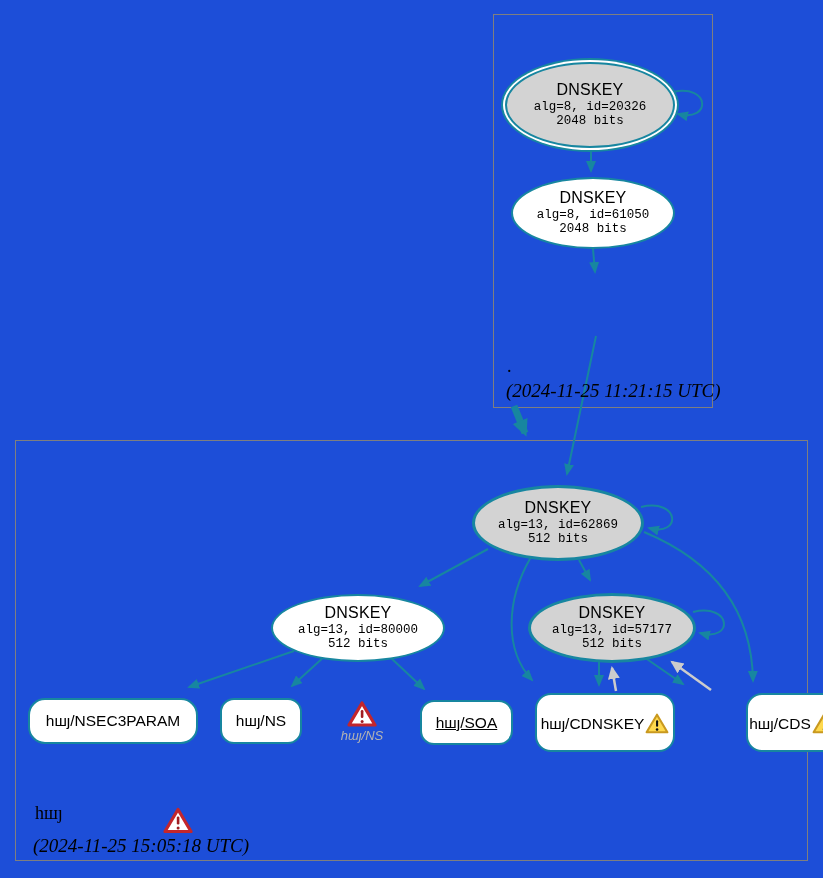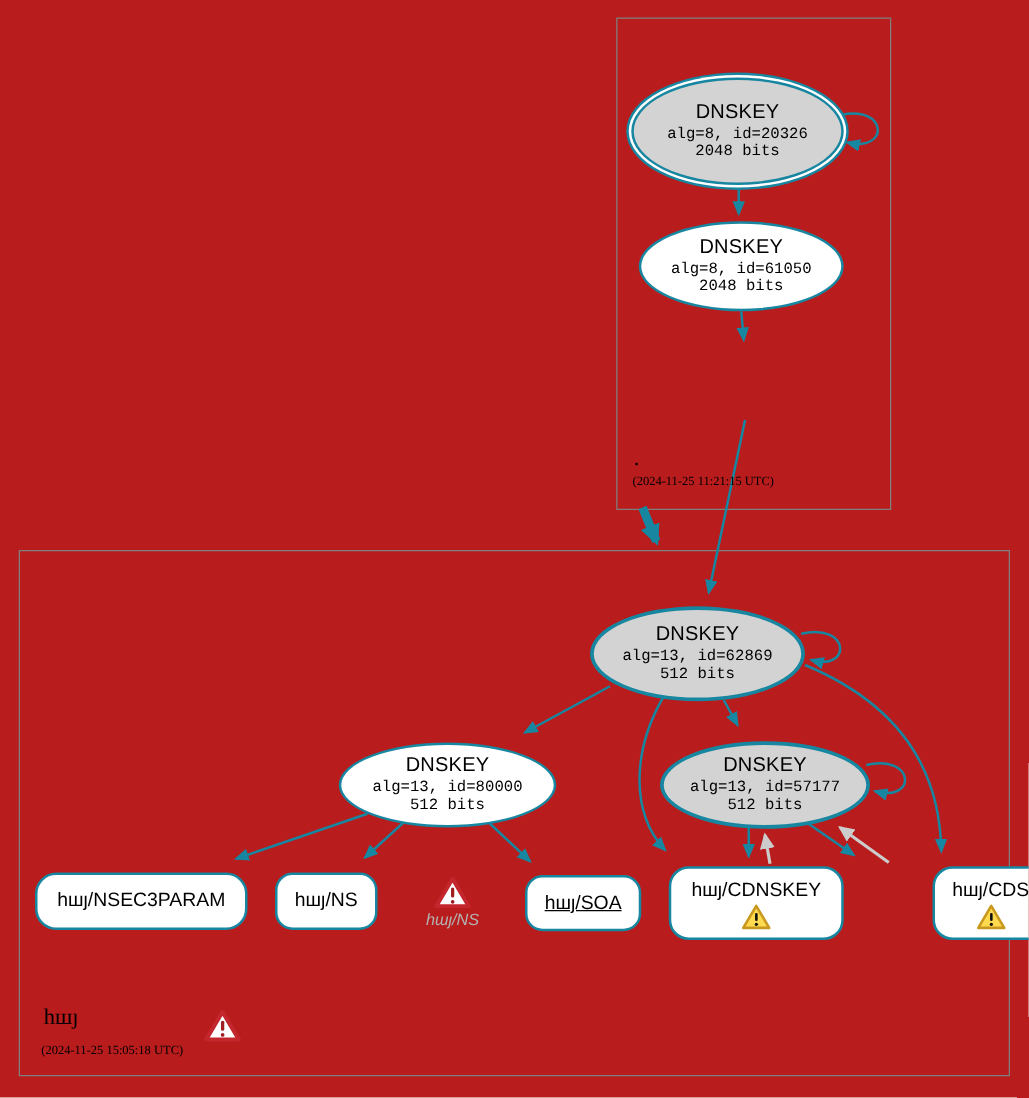--- a/index.html
+++ b/index.html
@@ -1,39 +1,39 @@
 <!DOCTYPE html>
 <html><head>
 <meta charset="utf-8">
 <style>
   html,body{margin:0;padding:0;background:#fff;}
   .canvas{
-    position:relative;width:823px;height:878px;background:#b91c1c;overflow:hidden;
+    position:relative;width:823px;height:878px;background:#1d4ed8;overflow:hidden;
     font-family:"Liberation Sans",sans-serif;color:#000;
   }
   .zone-box{position:absolute;border:1px solid #7f7f7f;background:transparent;box-sizing:border-box;}
   svg.edges{position:absolute;left:0;top:0;pointer-events:none;}
   .ellipse{
     position:absolute;box-sizing:border-box;border:2px solid #1786a0;border-radius:50%;
     background:#fff;display:flex;flex-direction:column;align-items:center;justify-content:center;
     text-align:center;line-height:1.15;
   }
   .ellipse.gray{background:#d3d3d3;}
   .ellipse.thick{border-width:3px;}
   .ellipse.double{box-shadow:0 0 0 2px #ffffff,0 0 0 4px #1786a0;}
   .n-title{font-size:16px;letter-spacing:.2px;}
   .n-sub{font-family:Liberation Mono, monospace;font-size:12.5px;}
   .rrset{
     position:absolute;box-sizing:border-box;border:2px solid #1786a0;border-radius:14px;
     background:#fff;display:flex;align-items:center;justify-content:center;
     font-size:15.5px;text-align:center;
   }
-  .rrset.tall{flex-direction:column;border-radius:16px;padding-top:2px;gap:1px;}
+  .rrset.tall{flex-direction:row;border-radius:16px;padding-top:2px;gap:1px;}
   .zone-label{position:absolute;font-family:"Liberation Serif",serif;font-size:18px;}
-  .zone-ts{position:absolute;font-family:"Liberation Serif",serif;font-size:10px;white-space:nowrap;}
+  .zone-ts{position:absolute;font-family:"Liberation Serif",serif;font-size:19px;white-space:nowrap;font-style:italic;}
   .err-node{position:absolute;display:flex;flex-direction:column;align-items:center;width:76px;}
   .err-label{font-style:italic;color:#b3b3b3;font-size:13px;margin-top:1px;}
   .icon{display:inline-flex;align-items:center;justify-content:center;}
 </style>
 </head>
 <body>
 
 <div class="canvas">
 
   <div class="zone-box" style="left:493px;top:14px;width:220px;height:394px;"></div>

